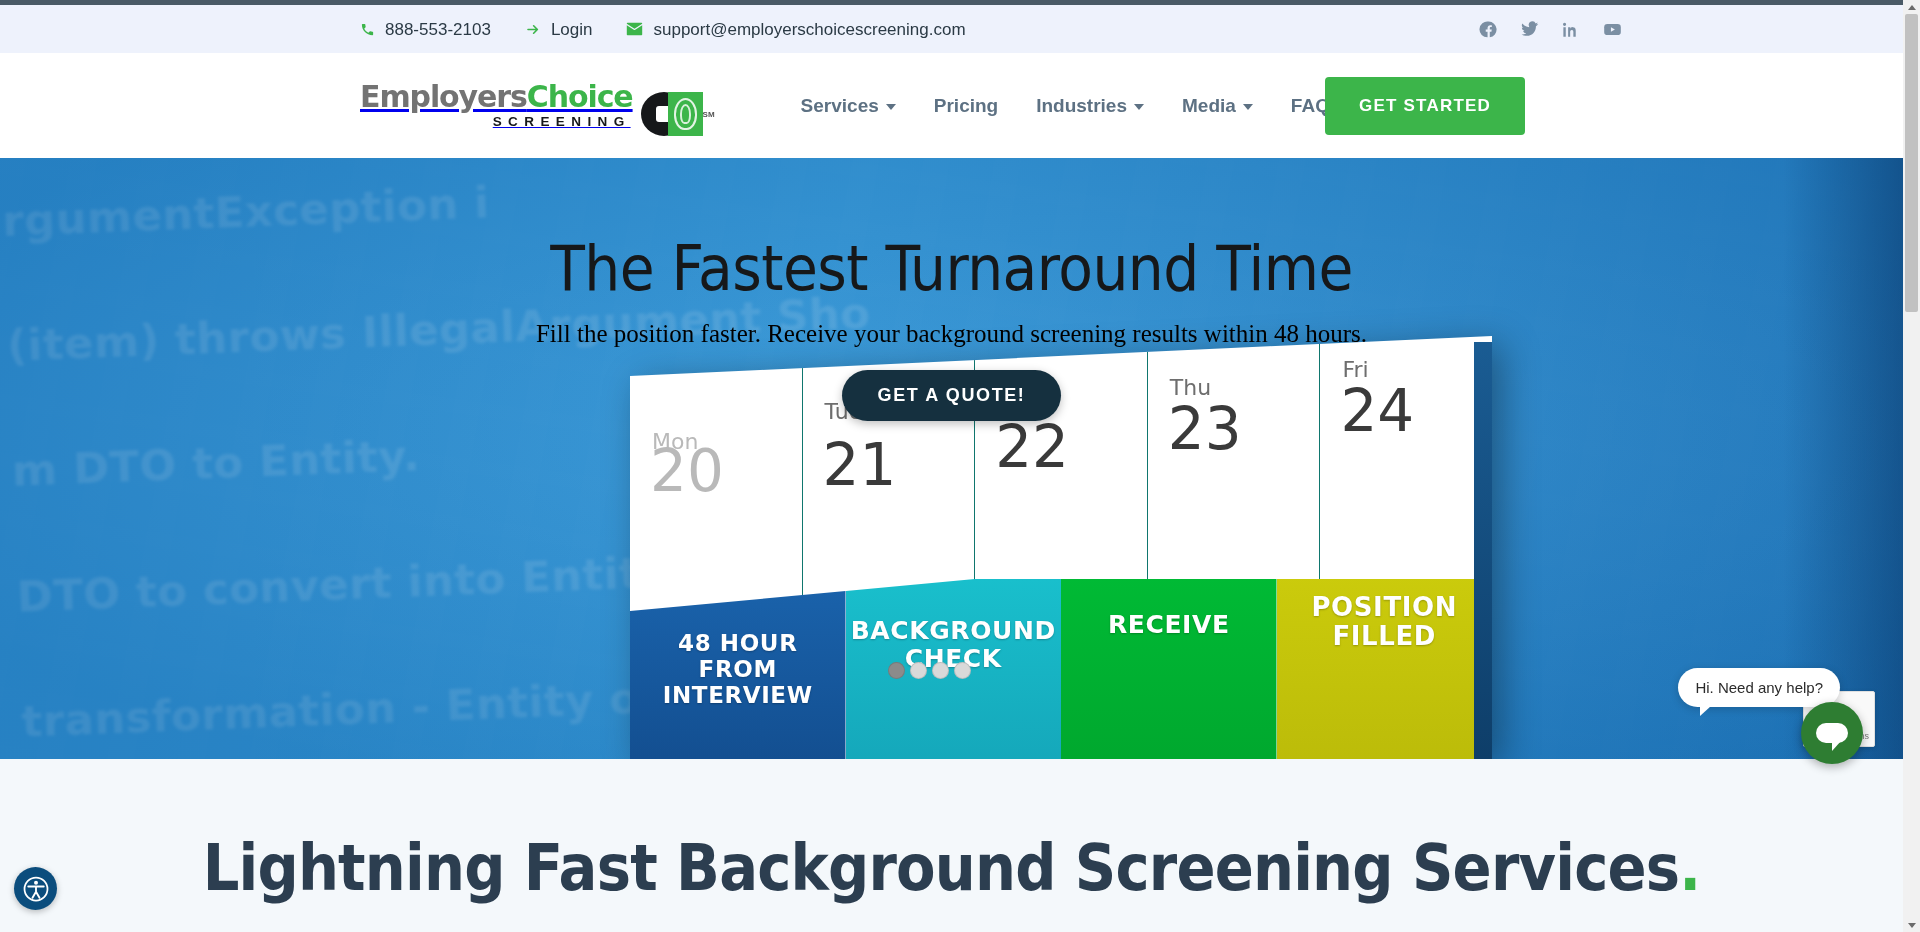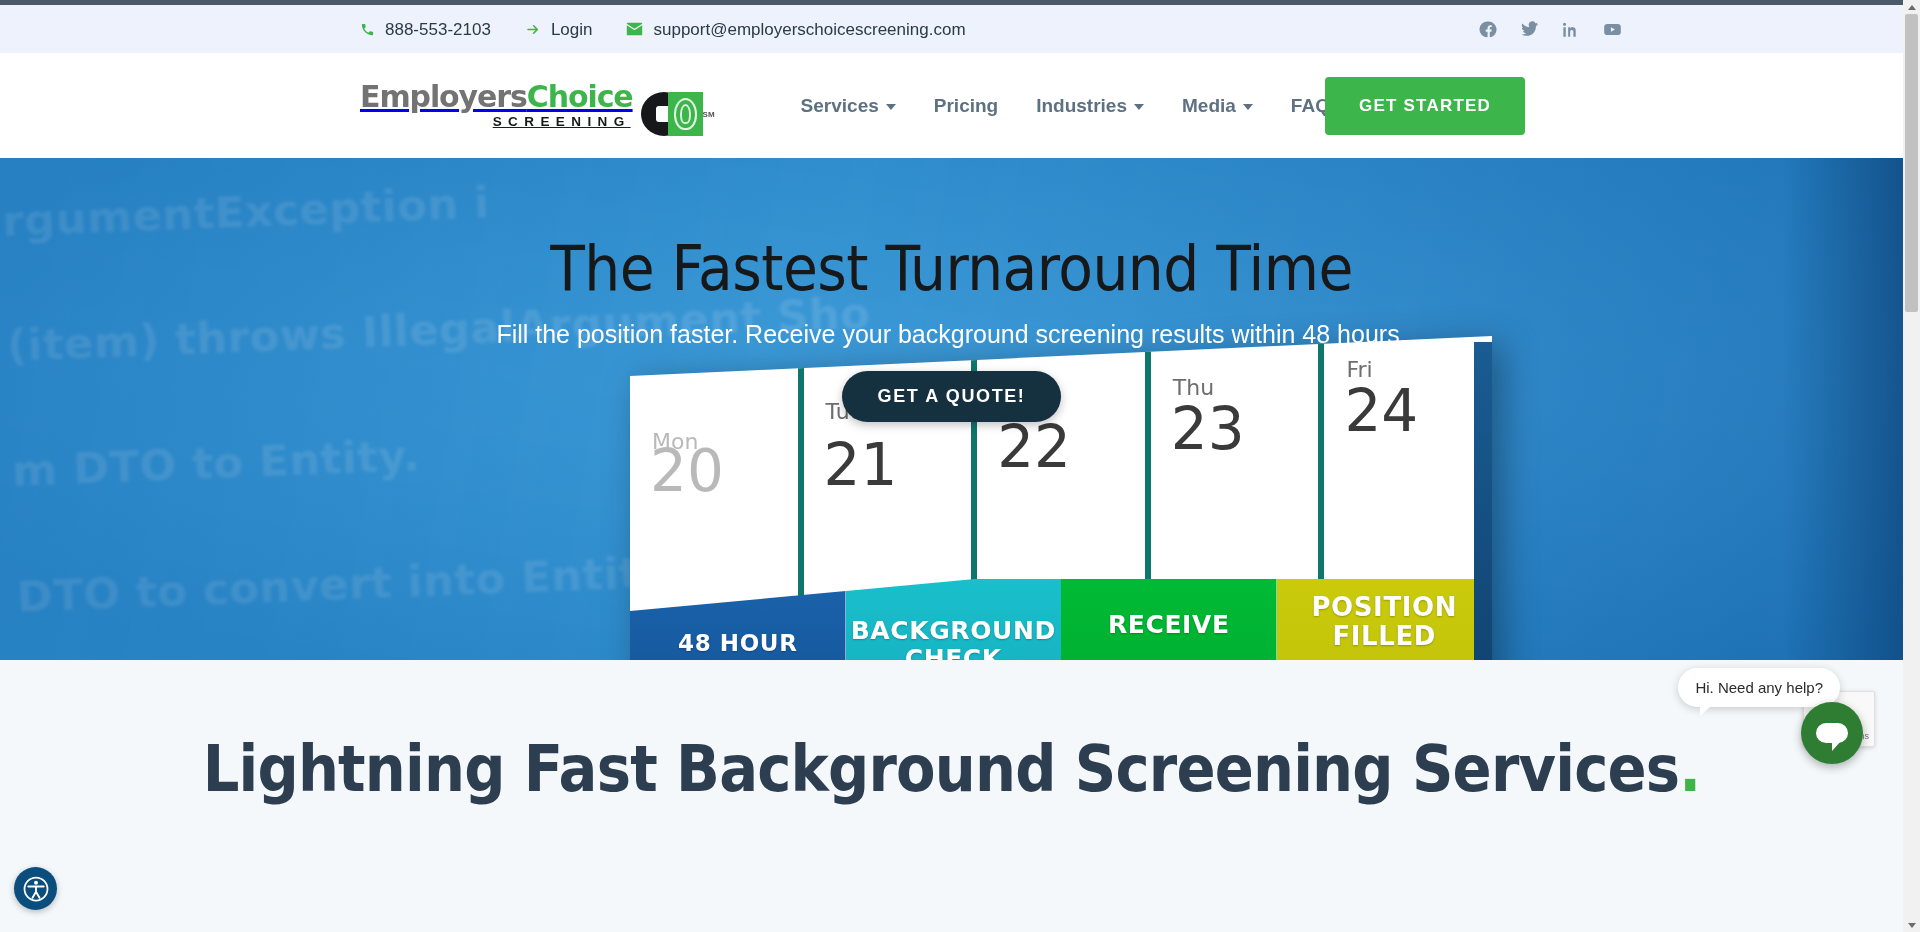--- a/index.html
+++ b/index.html
@@ -161,21 +161,21 @@
     border: none;
     border-radius: 4px;
     cursor: pointer;
     font-family: "Liberation Sans", sans-serif;
   }
 
   
   .hero {
     position: relative;
     width: 1903px;
-    height: 502px;
+    height: 601px;
     overflow: hidden;
     background: #2a8fd0;
   }
   .hero-bg {
     position: absolute; inset: 0;
     background:
       linear-gradient(115deg, rgba(42,140,208,.95) 0%, rgba(48,150,216,.9) 40%, rgba(30,120,190,.95) 100%),
       repeating-linear-gradient(100deg, rgba(255,255,255,.05) 0px, rgba(255,255,255,.05) 26px, rgba(255,255,255,0) 26px, rgba(255,255,255,0) 70px),
       repeating-linear-gradient(8deg, rgba(255,255,255,.035) 0px, rgba(255,255,255,.035) 14px, rgba(255,255,255,0) 14px, rgba(255,255,255,0) 58px),
       #2f92d4;
@@ -216,22 +216,22 @@
     font-family: "DejaVu Sans Condensed", "DejaVu Sans", sans-serif;
     font-size: 63px;
     font-weight: normal;
     color: #16181a;
     letter-spacing: -.5px;
     line-height: 1.05;
   }
   .hero-sub {
     margin-top: 18px;
     font-size: 25px;
-    color: #ffffff;
-    font-family: Liberation Sans, sans-serif;
+    color: #000000;
+    font-family: Liberation Serif, serif;
   }
   .quote-btn {
     margin-top: 22px;
     display: inline-block;
     background: #15303f;
     color: #ffffff;
     font-size: 18px;
     font-weight: bold;
     letter-spacing: 1.6px;
     padding: 15px 36px;
@@ -257,21 +257,21 @@
     background: #ffffff;
     clip-path: polygon(0 40px, 100% 0, 100% 100%, 0 100%);
   }
   .cal-cols {
     position: absolute; inset: 0;
     display: flex;
   }
   .cal-col {
     flex: 1;
     position: relative;
-    border-right: 6px solid #0f766e;
+    border-right: 1px solid #0f766e;
   }
   .cal-col:last-child { border-right: none; }
   .cal-col .day {
     position: absolute;
     left: 22px;
     font-family: "DejaVu Sans", sans-serif;
     font-size: 22px;
     color: #6e6e6e;
   }
   .cal-col .num {

